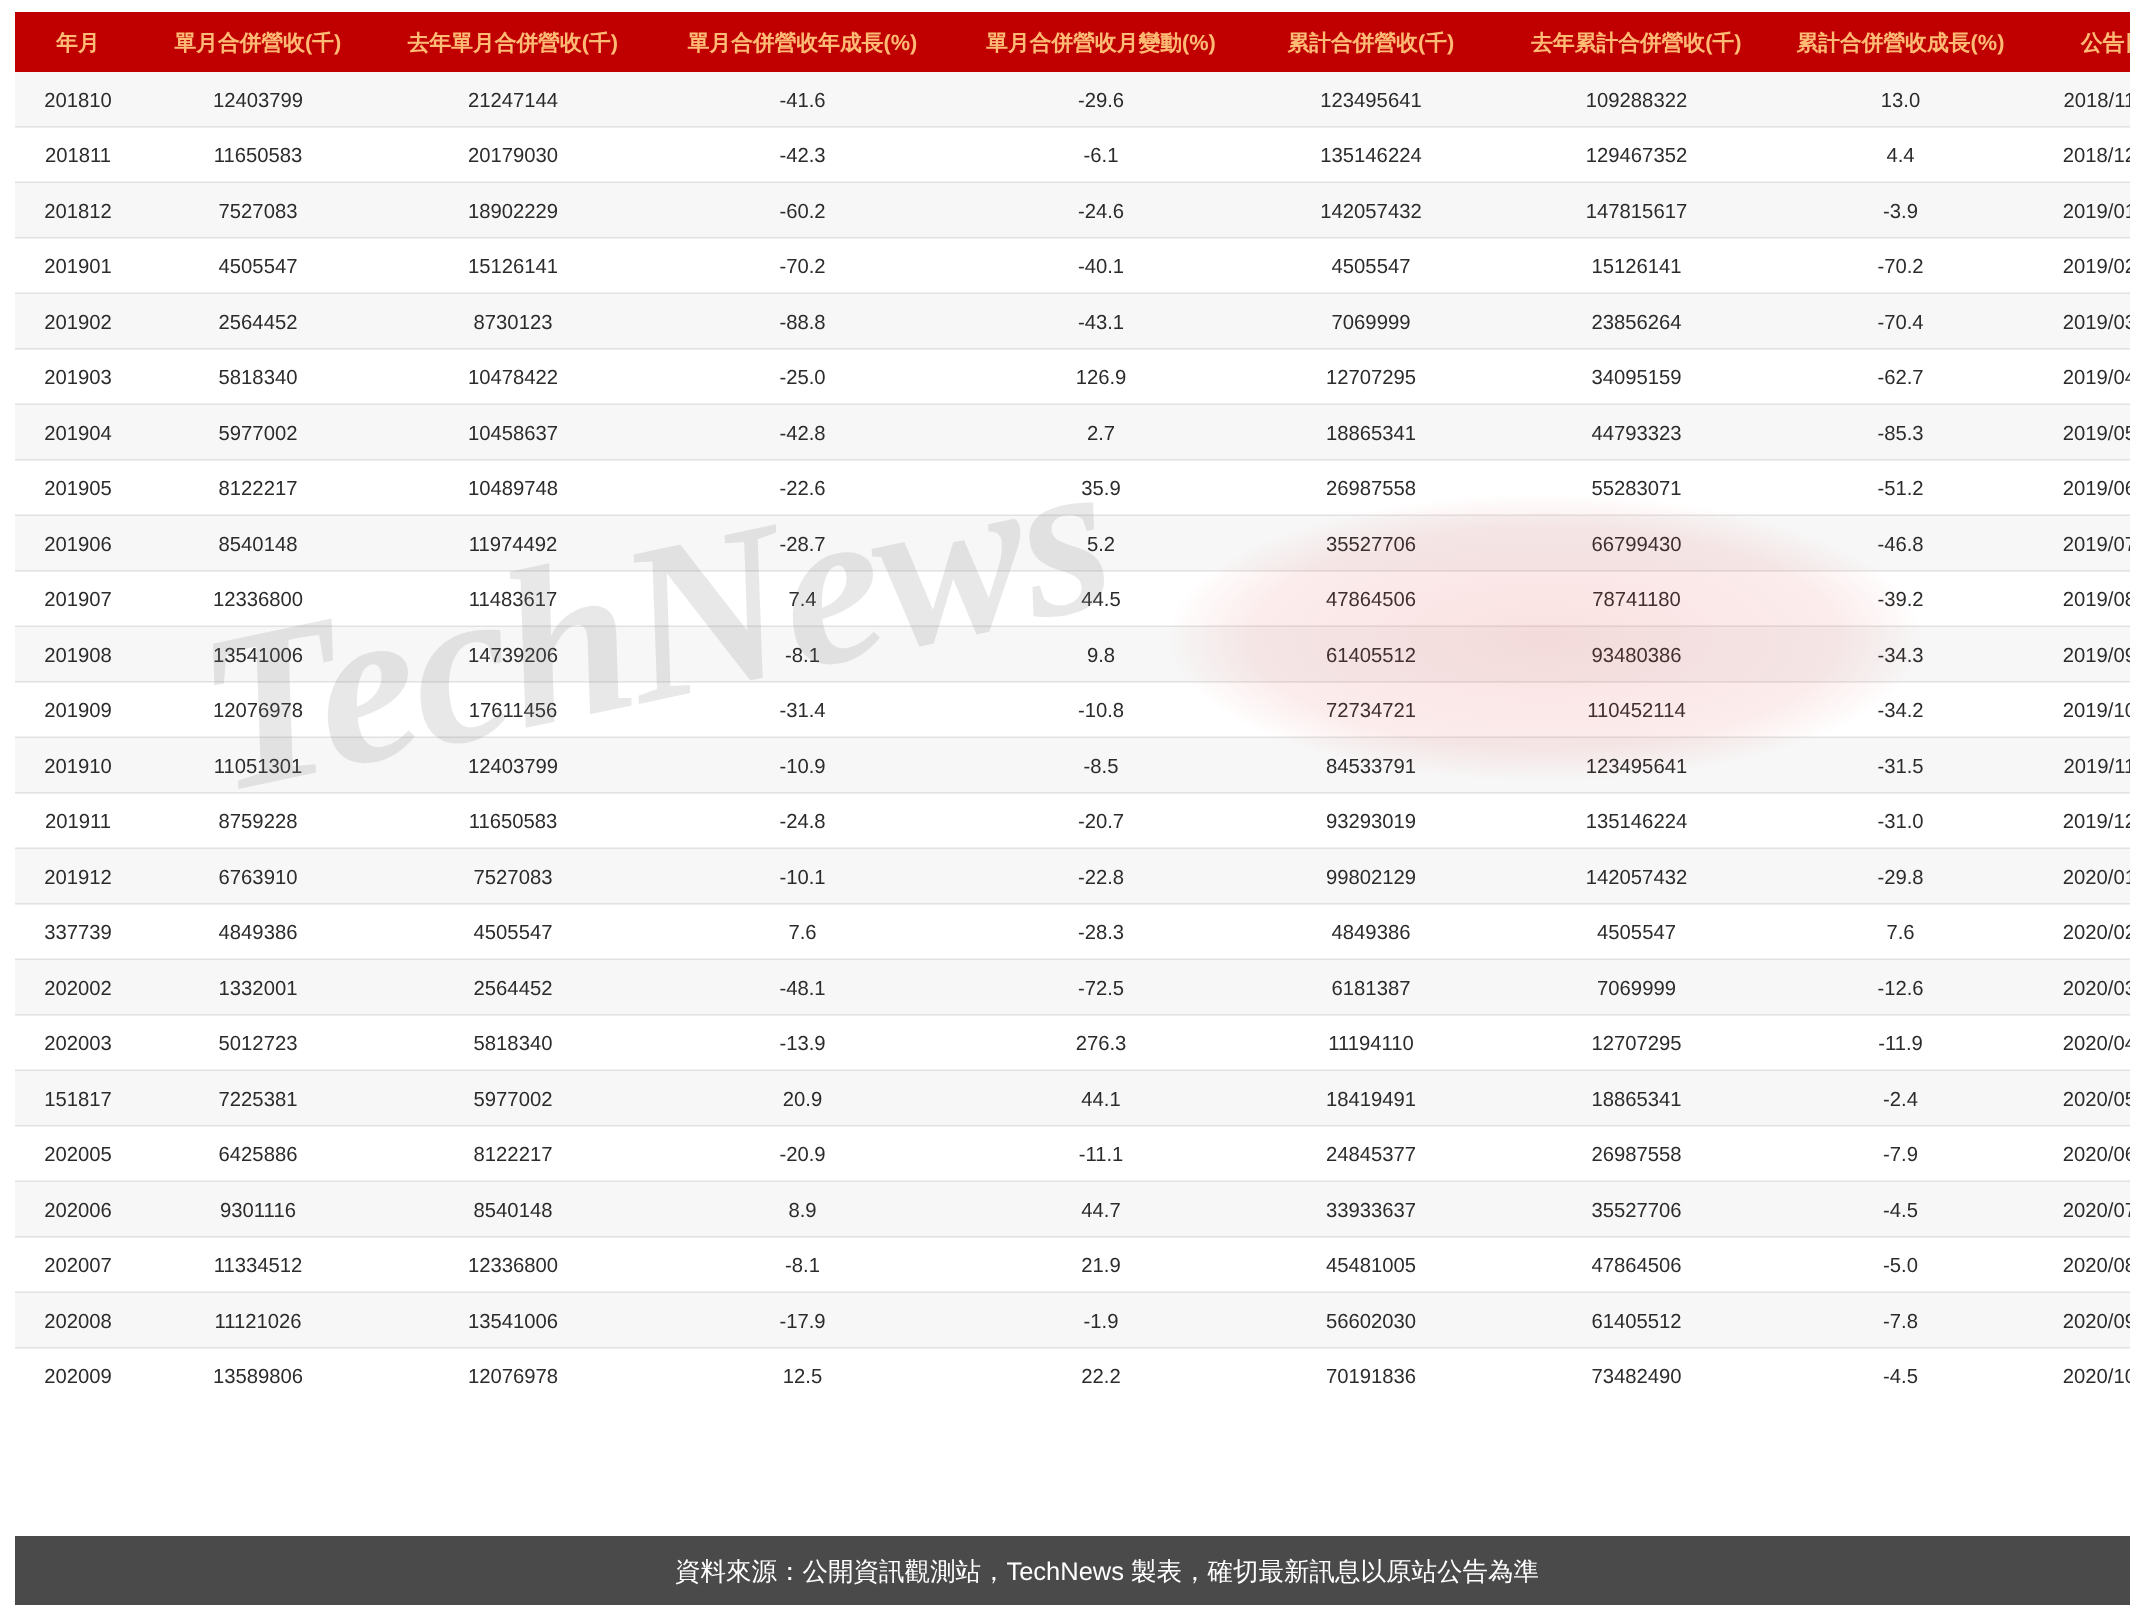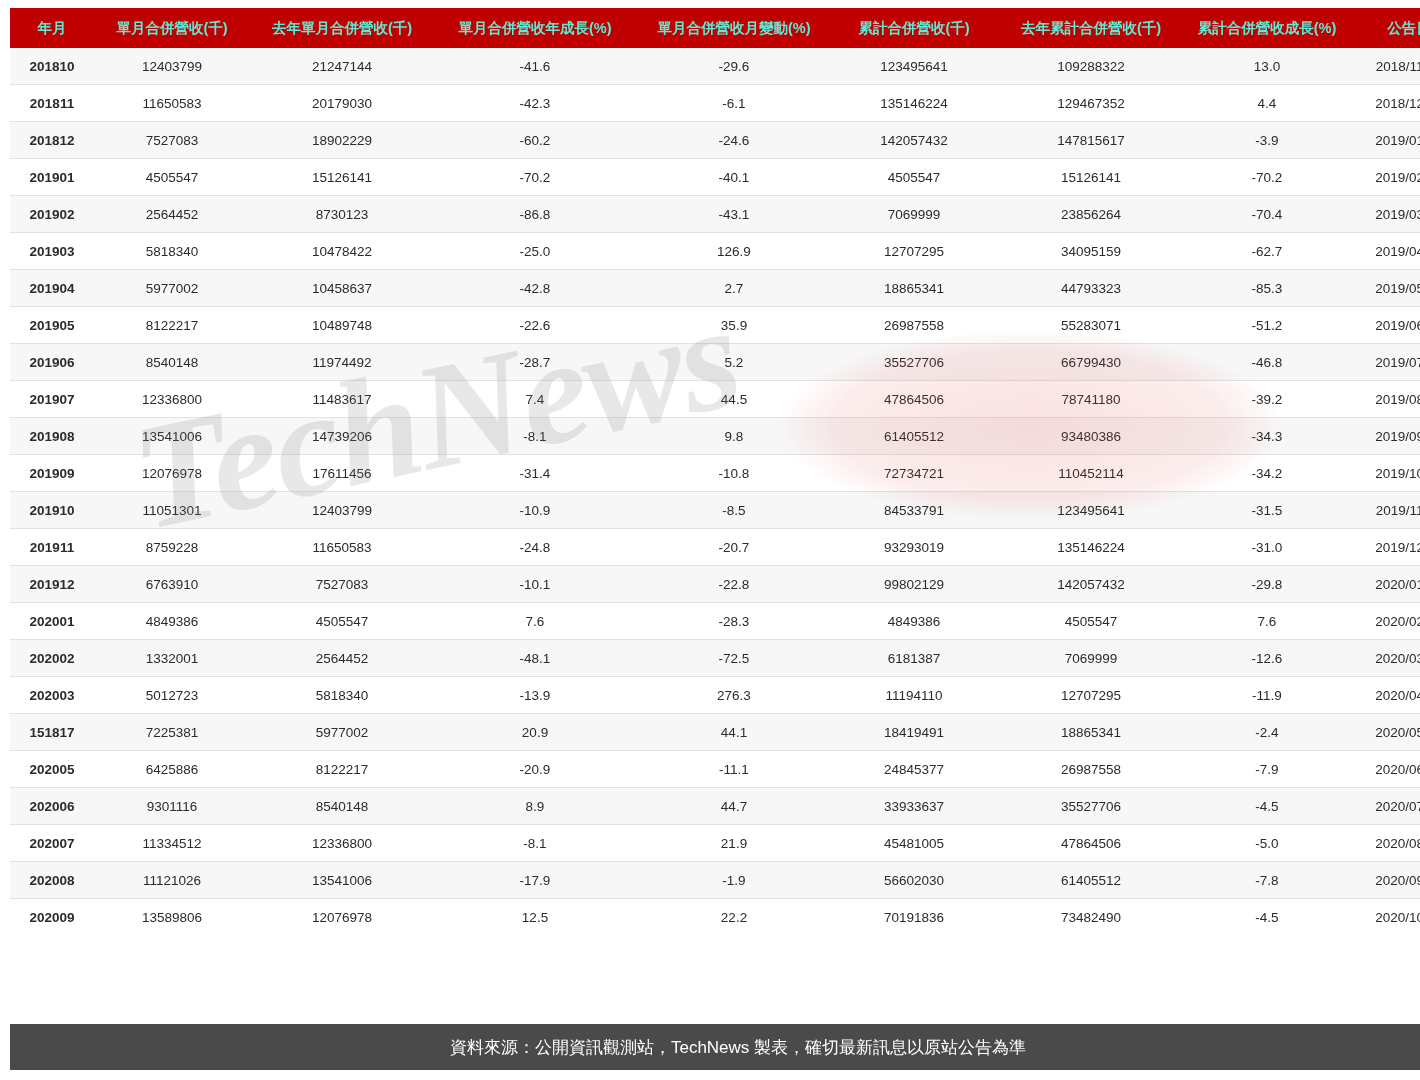--- a/index.html
+++ b/index.html
@@ -54,21 +54,21 @@
   }
   table.revenue {
     border-collapse: collapse;
     width: 1400px;
     table-layout: fixed;
     position: relative;
     z-index: 2;
   }
   table.revenue thead th {
     background: #c00000;
-    color: #5eead4;
+    color: #fdba74;
     font-size: 14.5px;
     font-weight: bold;
     height: 32px;
     padding: 4px 10px;
     text-align: center;
     border: none;
     white-space: nowrap;
   }
   table.revenue tbody td {
     font-size: 13.5px;
@@ -79,21 +79,21 @@
     border-bottom: 1px solid #e2e2e2;
     background: #ffffff;
     white-space: nowrap;
   }
   table.revenue tbody tr:nth-child(odd) td {
     background: #f7f7f7;
   }
   table.revenue tbody tr:last-child td {
     border-bottom: none;
   }
-  td.c-ym { text-align: center; font-weight: bold; }
+  td.c-ym { text-align: center; }
   td.c-num { text-align: right; padding-right: 34px; }
   td.c-num-wide { text-align: right; padding-right: 46px; }
   td.c-pct { text-align: right; padding-right: 60px; }
   td.c-date { text-align: center; }
   .footer {
     position: absolute;
     left: 10px;
     bottom: 10px;
     width: 1400px;
     height: 46px;
@@ -184,21 +184,21 @@
           <td class="c-pct">-40.1</td>
           <td class="c-num">4505547</td>
           <td class="c-num-wide">15126141</td>
           <td class="c-pct">-70.2</td>
           <td class="c-date">2019/02/15</td>
         </tr>
         <tr>
           <td class="c-ym">201902</td>
           <td class="c-num">2564452</td>
           <td class="c-num-wide">8730123</td>
-          <td class="c-pct">-86.8</td>
+          <td class="c-pct">-88.8</td>
           <td class="c-pct">-43.1</td>
           <td class="c-num">7069999</td>
           <td class="c-num-wide">23856264</td>
           <td class="c-pct">-70.4</td>
           <td class="c-date">2019/03/08</td>
         </tr>
         <tr>
           <td class="c-ym">201903</td>
           <td class="c-num">5818340</td>
           <td class="c-num-wide">10478422</td>
@@ -302,21 +302,21 @@
           <td class="c-num">6763910</td>
           <td class="c-num-wide">7527083</td>
           <td class="c-pct">-10.1</td>
           <td class="c-pct">-22.8</td>
           <td class="c-num">99802129</td>
           <td class="c-num-wide">142057432</td>
           <td class="c-pct">-29.8</td>
           <td class="c-date">2020/01/06</td>
         </tr>
         <tr>
-          <td class="c-ym">202001</td>
+          <td class="c-ym">337739</td>
           <td class="c-num">4849386</td>
           <td class="c-num-wide">4505547</td>
           <td class="c-pct">7.6</td>
           <td class="c-pct">-28.3</td>
           <td class="c-num">4849386</td>
           <td class="c-num-wide">4505547</td>
           <td class="c-pct">7.6</td>
           <td class="c-date">2020/02/10</td>
         </tr>
         <tr>

